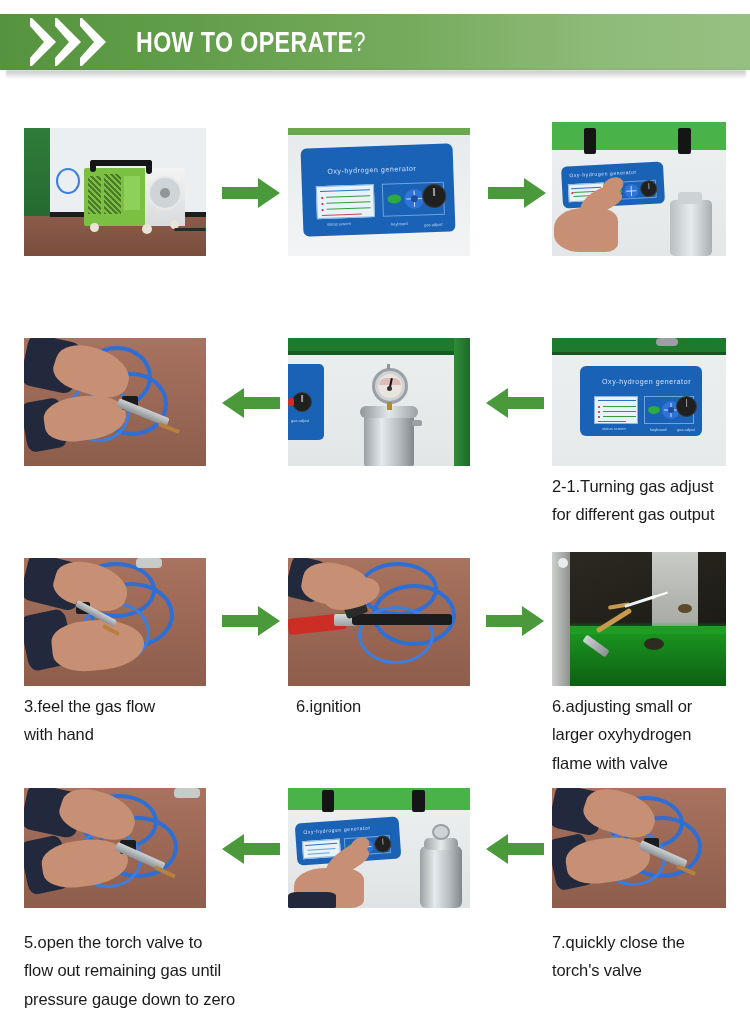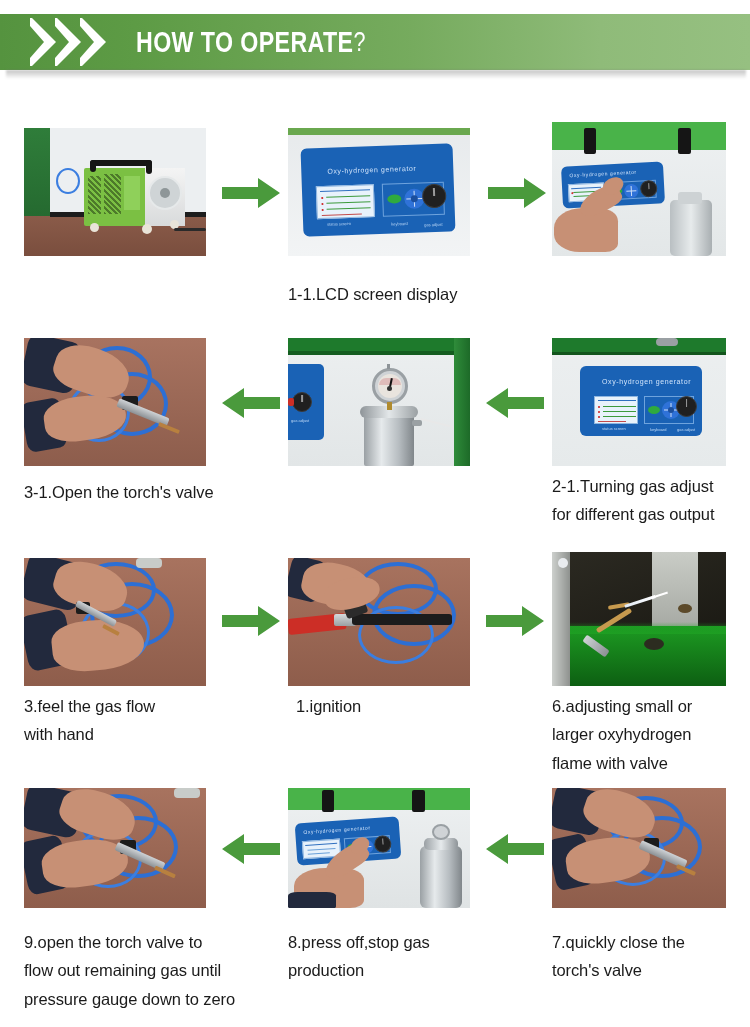--- a/index.html
+++ b/index.html
@@ -211,21 +211,20 @@
           <div class="plabel" style="left:88px;top:76px;font-size:4px;">keyboard</div>
           <div class="plabel" style="left:121px;top:78px;font-size:4px;">gas adjust</div>
         </div>
       </div>
     </div>
     <div class="arrow" style="left:488px;top:178px;">
       <svg width="58" height="30" viewBox="0 0 58 30">
           <polygon points="0,9 36,9 36,0 58,15 36,30 36,21 0,21" fill="#4a9a3c"></polygon>
         </svg>
     </div>
-    <div class="caption" style="left:288px;top:280px;width:210px;">1-1.LCD screen display</div>
 
     <div class="photo" style="position:absolute;left:552px;top:122px;width:174px;height:134px;">
       <div class="ph">
         <div style="position:absolute;inset:0;background:linear-gradient(180deg,#eef1f2,#e3e7e8);"></div>
         <div style="position:absolute;left:0;top:0;width:174px;height:28px;background:#49b349;"></div>
         <div class="handlebar" style="left:32px;top:6px;width:12px;height:26px;border-radius:2px;"></div>
         <div class="handlebar" style="left:126px;top:6px;width:13px;height:26px;border-radius:2px;"></div>
         <div class="bluepanel" style="left:10px;top:42px;width:102px;height:42px;transform:rotate(-3deg);">
           <div class="ptitle" style="left:8px;top:6px;font-size:5px;">Oxy-hydrogen generator</div>
           <div class="lcdbox" style="left:6px;top:18px;width:36px;height:18px;">
@@ -261,21 +260,20 @@
         <div class="hose" style="left:58px;top:8px;width:70px;height:62px;"></div>
         <div class="hose" style="left:72px;top:34px;width:72px;height:64px;"></div>
         <div class="hose2" style="left:44px;top:44px;width:62px;height:60px;"></div>
         <div class="skin" style="left:30px;top:10px;width:76px;height:46px;border-radius:45% 50% 40% 35%;transform:rotate(18deg);"></div>
         <div class="skin" style="left:20px;top:58px;width:82px;height:44px;border-radius:40% 50% 45% 40%;transform:rotate(-8deg);"></div>
         <div class="torchdark" style="left:98px;top:58px;width:16px;height:14px;"></div>
         <div class="torchbody" style="left:92px;top:70px;width:54px;height:9px;transform:rotate(22deg);"></div>
         <div class="torchtip" style="left:134px;top:88px;width:22px;height:4px;transform:rotate(22deg);"></div>
       </div>
     </div>
-    <div class="caption" style="left:24px;top:478px;width:220px;">3-1.Open the torch's valve</div>
 
     <div class="photo" style="position:absolute;left:288px;top:338px;width:182px;height:128px;">
       <div class="ph">
         <div style="position:absolute;inset:0;background:linear-gradient(180deg,#eceff0,#e2e6e7);"></div>
         <div style="position:absolute;left:0;top:0;width:182px;height:13px;background:#1e7a2c;"></div>
         <div style="position:absolute;left:0;top:13px;width:182px;height:4px;background:#145c20;"></div>
         <div style="position:absolute;left:166px;top:0;width:16px;height:128px;background:linear-gradient(90deg,#2f8c3a,#1d6a28);"></div>
         <div class="bluepanel" style="left:-6px;top:26px;width:42px;height:76px;border-radius:0 5px 5px 0;">
           <div class="knob" style="left:10px;top:28px;width:20px;height:20px;"></div>
           <div style="position:absolute;left:6px;top:34px;width:6px;height:8px;background:#cc2e26;border-radius:2px;"></div>
@@ -379,21 +377,21 @@
         <div class="torchdark" style="left:64px;top:56px;width:100px;height:11px;border-radius:3px;"></div>
         <div style="position:absolute;left:56px;top:40px;width:22px;height:18px;background:#2b2b2b;border-radius:3px;transform:rotate(-20deg);"></div>
         <div class="skin" style="left:36px;top:20px;width:56px;height:30px;border-radius:40% 50% 45% 40%;transform:rotate(-14deg);"></div>
       </div>
     </div>
     <div class="arrow" style="left:486px;top:606px;">
       <svg width="58" height="30" viewBox="0 0 58 30">
           <polygon points="0,9 36,9 36,0 58,15 36,30 36,21 0,21" fill="#4a9a3c"></polygon>
         </svg>
     </div>
-    <div class="caption" style="left:296px;top:692px;width:200px;">1.ignition</div>
+    <div class="caption" style="left:296px;top:692px;width:200px;">6.ignition</div>
 
     <div class="photo" style="position:absolute;left:552px;top:552px;width:174px;height:134px;">
       <div class="ph">
         <div class="flamebg" style="left:0;top:0;width:174px;height:134px;background:linear-gradient(160deg,#2c2a22,#15140f);"></div>
         <div class="whitewall" style="left:0;top:0;width:18px;height:134px;background:linear-gradient(90deg,#cdd0cd,#8e918e);"></div>
         <div style="position:absolute;left:100px;top:0;width:46px;height:92px;background:linear-gradient(180deg,#c9ccc6,#9fa29c);"></div>
         <div class="flamegreen" style="left:18px;top:74px;width:156px;height:60px;background:linear-gradient(180deg,#1d9b22,#0d5f12);"></div>
         <div style="position:absolute;left:18px;top:70px;width:156px;height:12px;background:linear-gradient(180deg,rgba(30,160,35,0),rgba(30,160,35,0.9));"></div>
         <div style="position:absolute;left:92px;top:86px;width:20px;height:12px;background:#2c2c20;border-radius:50%;"></div>
         <div style="position:absolute;left:126px;top:52px;width:14px;height:9px;background:#5c4a2a;border-radius:50%;"></div>
@@ -418,21 +416,21 @@
         <div class="hose" style="left:74px;top:28px;width:80px;height:62px;"></div>
         <div class="hose2" style="left:50px;top:42px;width:68px;height:58px;"></div>
         <div class="skin" style="left:36px;top:4px;width:76px;height:44px;border-radius:45% 50% 40% 35%;transform:rotate(18deg);"></div>
         <div class="skin" style="left:18px;top:52px;width:86px;height:46px;border-radius:40% 50% 45% 40%;transform:rotate(-8deg);"></div>
         <div class="torchdark" style="left:96px;top:52px;width:16px;height:14px;"></div>
         <div class="torchbody" style="left:90px;top:64px;width:52px;height:9px;transform:rotate(24deg);"></div>
         <div class="torchtip" style="left:130px;top:82px;width:22px;height:4px;transform:rotate(24deg);"></div>
         <div style="position:absolute;left:150px;top:0px;width:26px;height:10px;background:#c8ccc9;border-radius:4px;"></div>
       </div>
     </div>
-    <div class="caption" style="left:24px;top:928px;width:250px;">9.open the torch valve to
+    <div class="caption" style="left:24px;top:928px;width:250px;">5.open the torch valve to
 flow out remaining gas until
 pressure gauge down to zero</div>
 
     <div class="photo" style="position:absolute;left:288px;top:788px;width:182px;height:120px;">
       <div class="ph">
         <div style="position:absolute;inset:0;background:linear-gradient(180deg,#eef1f2,#dfe3e4);"></div>
         <div style="position:absolute;left:0;top:0;width:182px;height:22px;background:#49b349;"></div>
         <div class="handlebar" style="left:34px;top:2px;width:12px;height:22px;border-radius:2px;"></div>
         <div class="handlebar" style="left:124px;top:2px;width:13px;height:22px;border-radius:2px;"></div>
         <div class="bluepanel" style="left:8px;top:32px;width:104px;height:42px;transform:rotate(-4deg);">
@@ -460,22 +458,20 @@
         <div class="cylinder" style="left:132px;top:58px;width:42px;height:62px;border-radius:6px;"></div>
         <div style="position:absolute;left:136px;top:50px;width:34px;height:12px;background:linear-gradient(90deg,#9aa0a4,#e6eaec,#8e9498);border-radius:5px;"></div>
         <div style="position:absolute;left:144px;top:36px;width:18px;height:16px;border-radius:50%;background:#cfd3d6;border:2px solid #9aa0a4;"></div>
       </div>
     </div>
     <div class="arrow" style="left:222px;top:834px;">
       <svg width="58" height="30" viewBox="0 0 58 30">
           <polygon points="58,9 22,9 22,0 0,15 22,30 22,21 58,21" fill="#4a9a3c"></polygon>
         </svg>
     </div>
-    <div class="caption" style="left:288px;top:928px;width:210px;">8.press off,stop gas
-production</div>
 
     <div class="photo" style="position:absolute;left:552px;top:788px;width:174px;height:120px;">
       <div class="ph">
         <div class="table" style="left:0;top:0;width:174px;height:120px;background:linear-gradient(180deg,#a8735f,#8e5d4b);"></div>
         <div class="sleeve" style="left:0;top:0;width:50px;height:44px;transform:rotate(12deg);"></div>
         <div class="sleeve" style="left:0;top:48px;width:38px;height:52px;transform:rotate(-12deg);"></div>
         <div class="hose" style="left:56px;top:8px;width:76px;height:54px;"></div>
         <div class="hose" style="left:70px;top:28px;width:80px;height:62px;"></div>
         <div class="hose2" style="left:48px;top:42px;width:66px;height:56px;"></div>
         <div class="skin" style="left:32px;top:4px;width:72px;height:42px;border-radius:45% 50% 40% 35%;transform:rotate(18deg);"></div>

